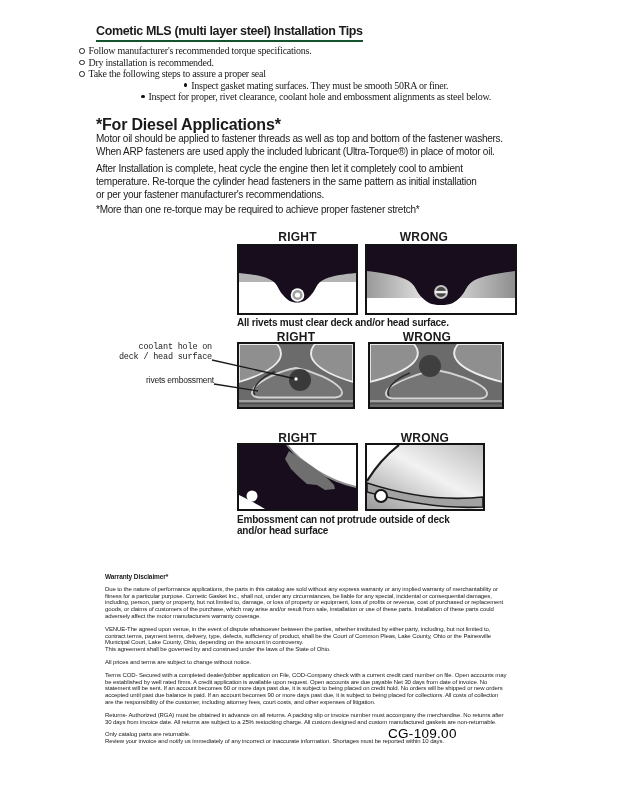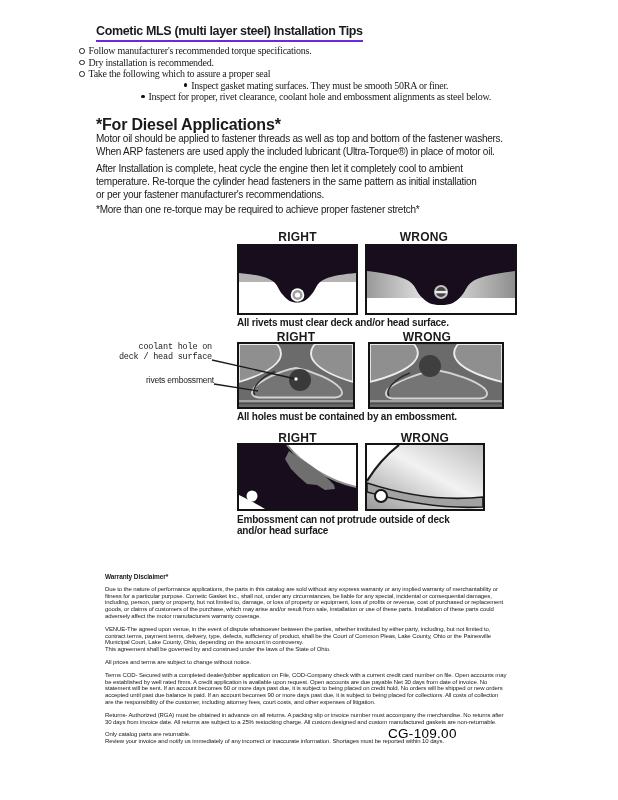--- a/index.html
+++ b/index.html
@@ -3,21 +3,21 @@
 <meta charset="utf-8">
 <style>
   html,body{margin:0;padding:0;background:#ffffff;}
   .page{
     position:relative;width:618px;height:800px;background:#ffffff;overflow:hidden;
     font-family:"Liberation Sans","DejaVu Sans",sans-serif;color:#1a1a1a;
   }
   .abs{position:absolute;}
   .title{
     left:96px;top:24px;font-size:12.5px;font-weight:bold;letter-spacing:-0.35px;
-    border-bottom:2px solid #6d28d9;padding-bottom:2px;white-space:nowrap;
+    border-bottom:2px solid #14532d;padding-bottom:2px;white-space:nowrap;
   }
   .bullets{left:79px;top:45px;width:450px;font-size:10px;letter-spacing:-0.25px;line-height:11.5px;}
   .b-row{display:flex;align-items:flex-start;font-family:Liberation Serif, serif;}
   .b-mark{flex:0 0 auto;width:3.5px;height:3.5px;border:1px solid #222;border-radius:50%;margin:3.2px 4px 0 0;}
   .b-sub{margin-left:24px;justify-content:center;}
   .b-mark-f{flex:0 0 auto;width:3.5px;height:3.5px;background:#111;border-radius:50%;margin:3.6px 4px 0 0;}
   .diesel-h{left:96px;top:116px;font-size:16px;font-weight:bold;letter-spacing:-0.2px;}
   .para{font-size:10px;letter-spacing:-0.25px;line-height:13px;white-space:pre-line;}
   .p1{left:96px;top:132px;width:440px;}
   .p2{left:96px;top:162px;width:440px;}
@@ -43,21 +43,21 @@
     <div class="b-row">
       <span class="b-mark"></span>
       <span>Follow manufacturer's recommended torque specifications.</span>
     </div>
     <div class="b-row">
       <span class="b-mark"></span>
       <span>Dry installation is recommended.</span>
     </div>
     <div class="b-row">
       <span class="b-mark"></span>
-      <span>Take the following which to assure a proper seal</span>
+      <span>Take the following steps to assure a proper seal</span>
     </div>
     <div class="b-row b-sub">
       <span class="b-mark-f"></span>
       <span>Inspect gasket mating surfaces.  They must be smooth 50RA or finer.</span>
     </div>
     <div class="b-row b-sub">
       <span class="b-mark-f"></span>
       <span>Inspect for proper, rivet clearance, coolant hole and embossment alignments as steel below.</span>
     </div>
   </div>
@@ -138,21 +138,20 @@
       <rect x="0" y="58.5" width="132" height="1.8" fill="#4e4e4e"></rect>
     </svg>
   </div>
 
   <svg class="abs" style="left:200px;top:338px;" width="170" height="60" viewBox="0 0 170 60">
     <line x1="12" y1="22" x2="96" y2="41" stroke="#1a1a1a" stroke-width="1.3"></line>
     <circle cx="96" cy="41" r="1.7" fill="#ffffff"></circle>
     <line x1="14" y1="46" x2="58" y2="53" stroke="#1a1a1a" stroke-width="1.3"></line>
   </svg>
 
-  <div class="abs caption" style="left:237px;top:412px;">All holes must be contained by an embossment.</div>
 
   <div class="abs rw-label" style="left:237px;top:431px;width:121px;">RIGHT</div>
   <div class="abs rw-label" style="left:365px;top:431px;width:120px;">WRONG</div>
 
   <div class="abs dbox" style="left:237px;top:443px;">
     <svg width="117" height="64" viewBox="0 0 117 64">
       <rect x="0" y="0" width="117" height="64" fill="#170d1d"></rect>
       <path d="M48,0 L117,0 L117,42 C90,36 63,19 48,0 Z" fill="#ffffff"></path>
       <path d="M48,0 C63,19 90,36 117,42" fill="none" stroke="#8f8f8f" stroke-width="2"></path>
       <path d="M0,50 C10,55 18,59 26,64 L0,64 Z" fill="#ffffff"></path>

